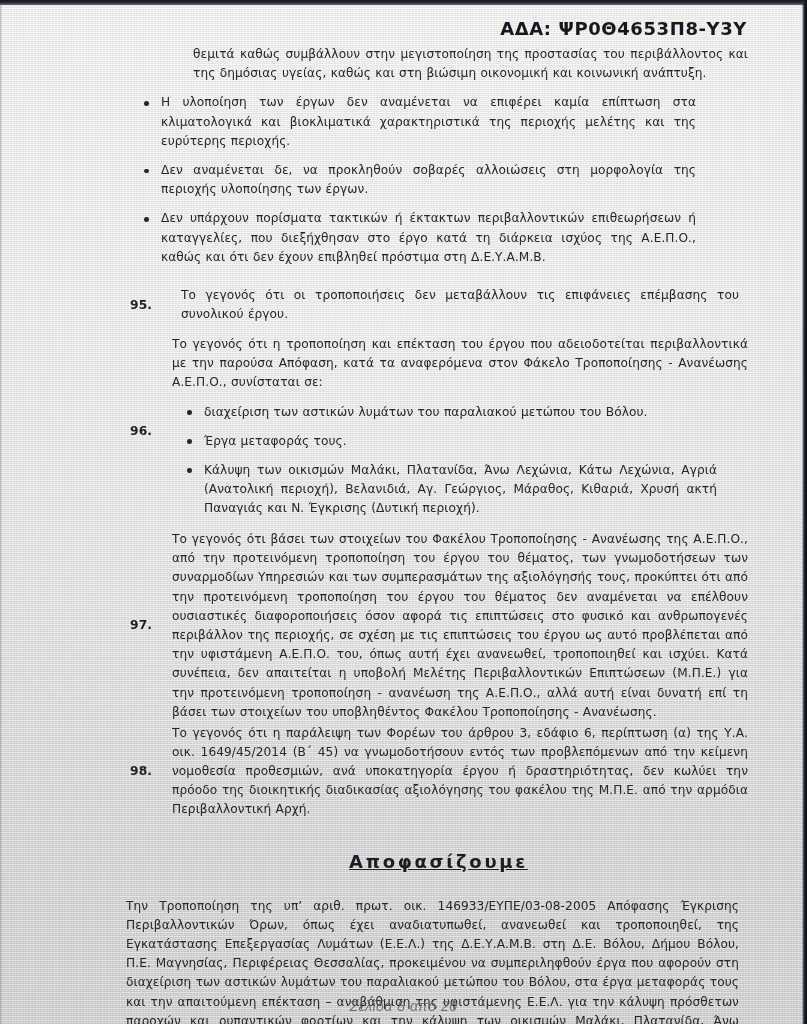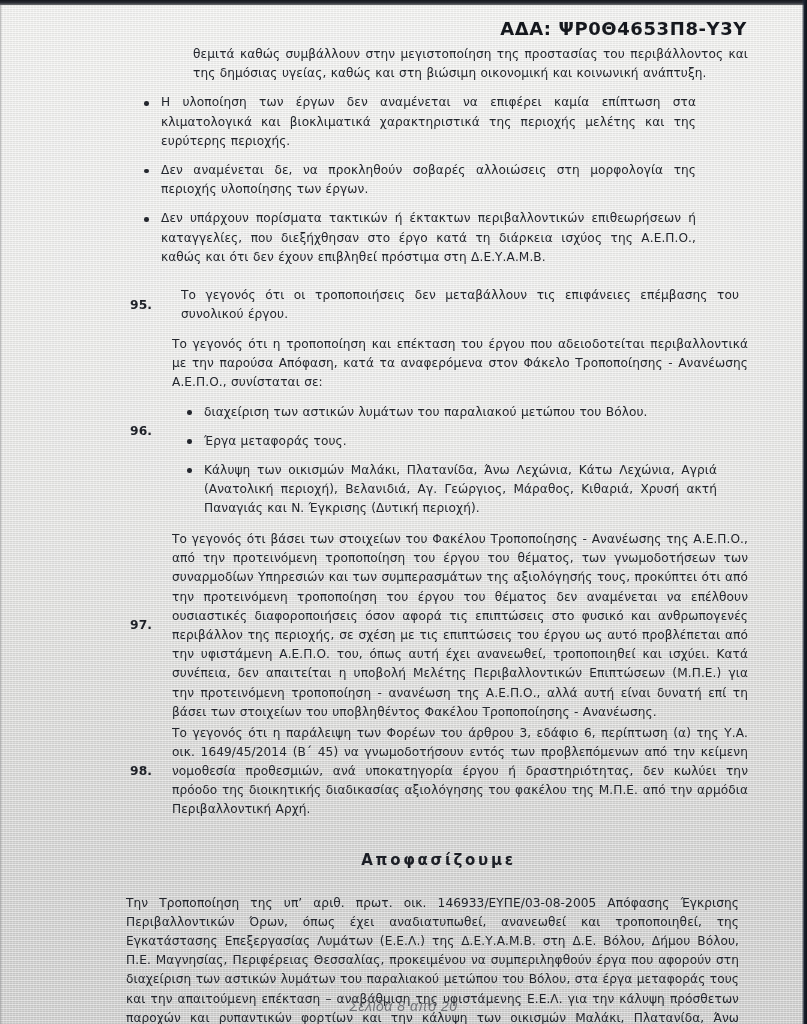--- a/index.html
+++ b/index.html
@@ -190,24 +190,25 @@
     width: 555px;
   }
   .sub-bullets > li { padding-left: 43px; }
   .sub-bullets > li::before { left: 25px; }
 
   
   .decide-heading {
     margin: 31px 0 0 0;
     text-align: center;
     font-family: "DejaVu Sans", "Liberation Sans", sans-serif;
-    font-size: 15px;
+    font-size: 18px;
     font-weight: 700;
     letter-spacing: 2.7px;
     color: #1b1e25;
+    text-decoration: underline;
   }
 
   .final-block {
     margin-top: 25px;
     margin-left: -3px;
     width: 613px;
   }
   .final-para { margin: 0; }
   .final-para + .final-para { margin-top: 19px; }
 

